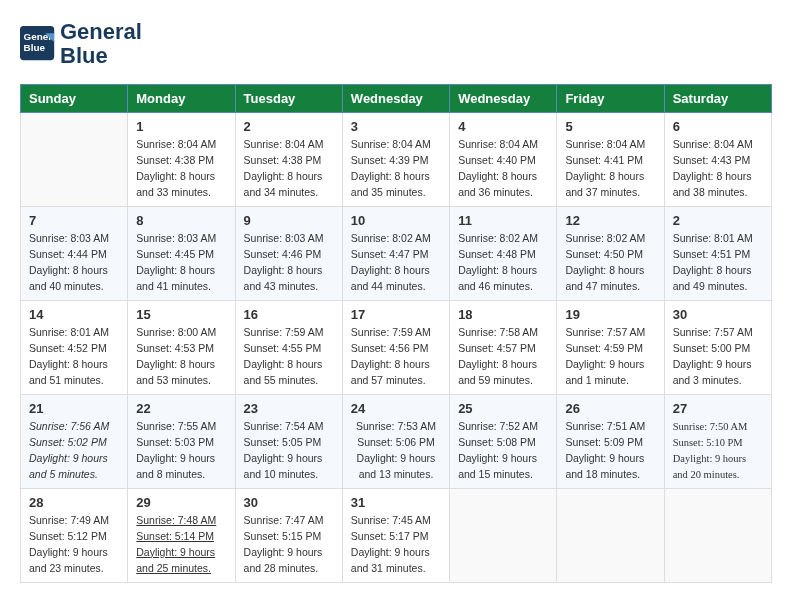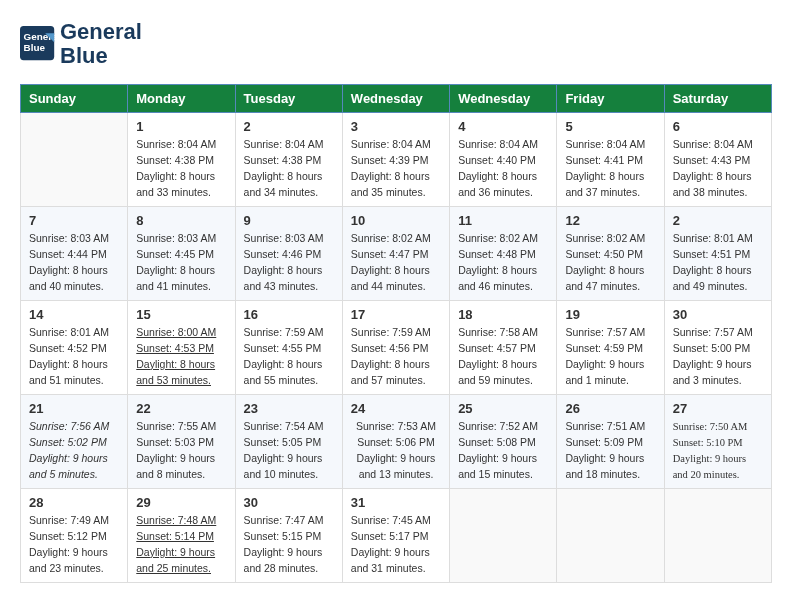--- a/index.html
+++ b/index.html
@@ -227,21 +227,21 @@
       <tr>
         <td>
           <span class="day-num">14</span>
           <div class="day-info" style="white-space: pre-line;">Sunrise: 8:01 AM
 Sunset: 4:52 PM
 Daylight: 8 hours
 and 51 minutes.</div>
         </td>
         <td>
           <span class="day-num">15</span>
-          <div class="day-info" style="white-space: pre-line; text-decoration: underline;">Sunrise: 8:00 AM
+          <div class="day-info" style="white-space: pre-line;">Sunrise: 8:00 AM
 Sunset: 4:53 PM
 Daylight: 8 hours
 and 53 minutes.</div>
         </td>
         <td>
           <span class="day-num">16</span>
           <div class="day-info" style="white-space: pre-line;">Sunrise: 7:59 AM
 Sunset: 4:55 PM
 Daylight: 8 hours
 and 55 minutes.</div>

